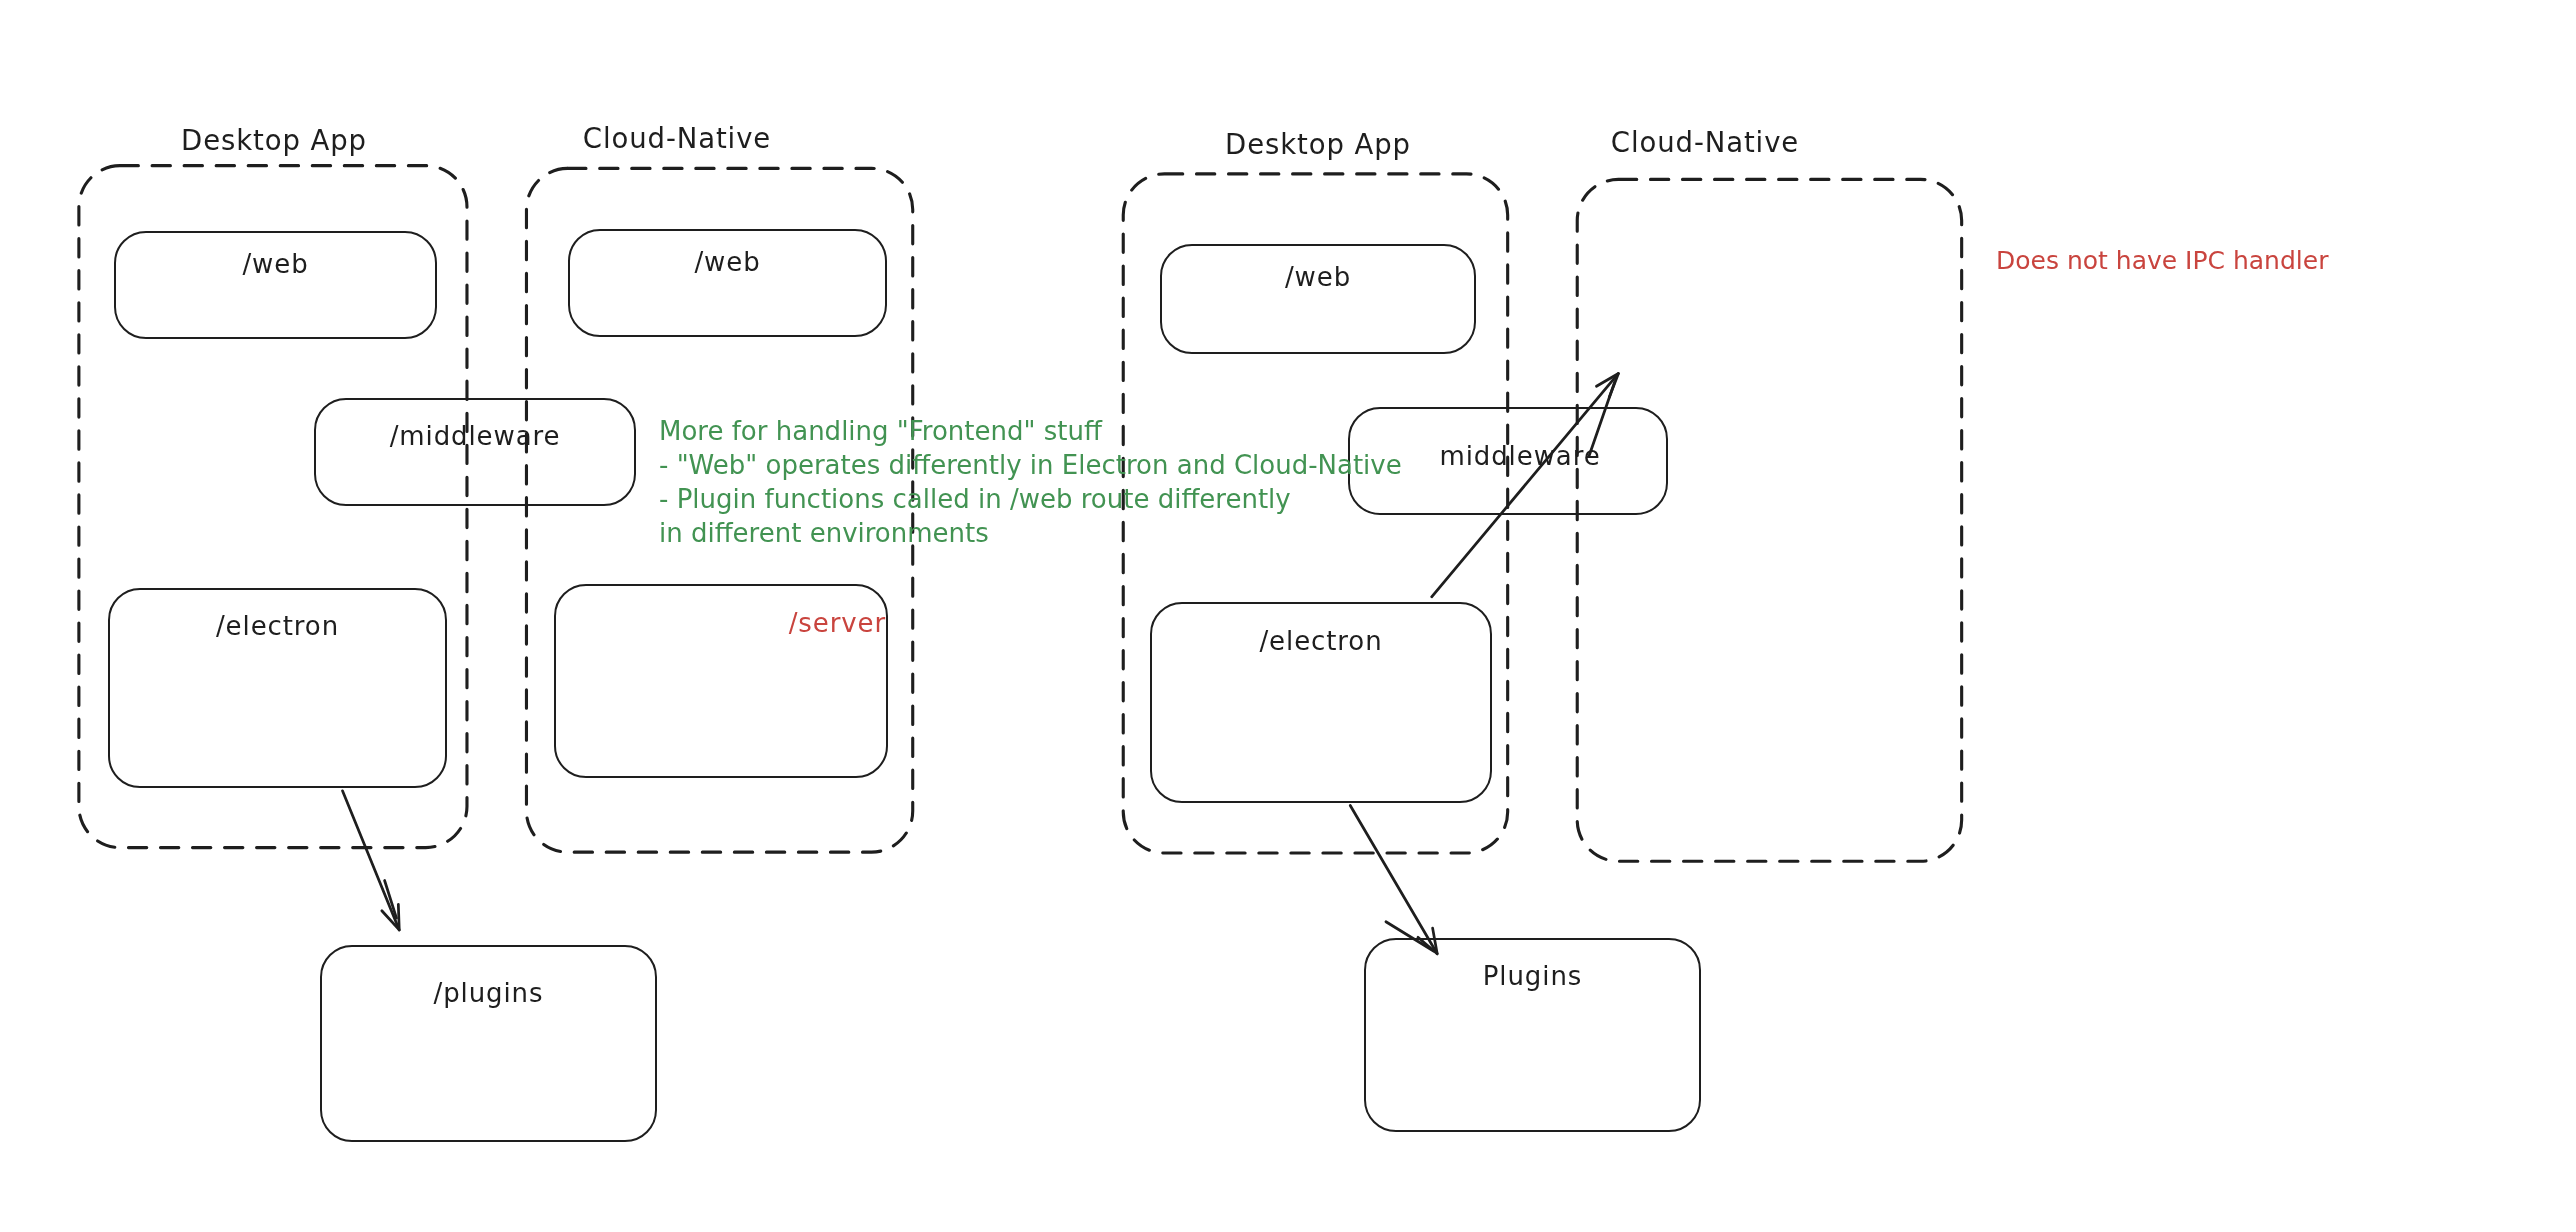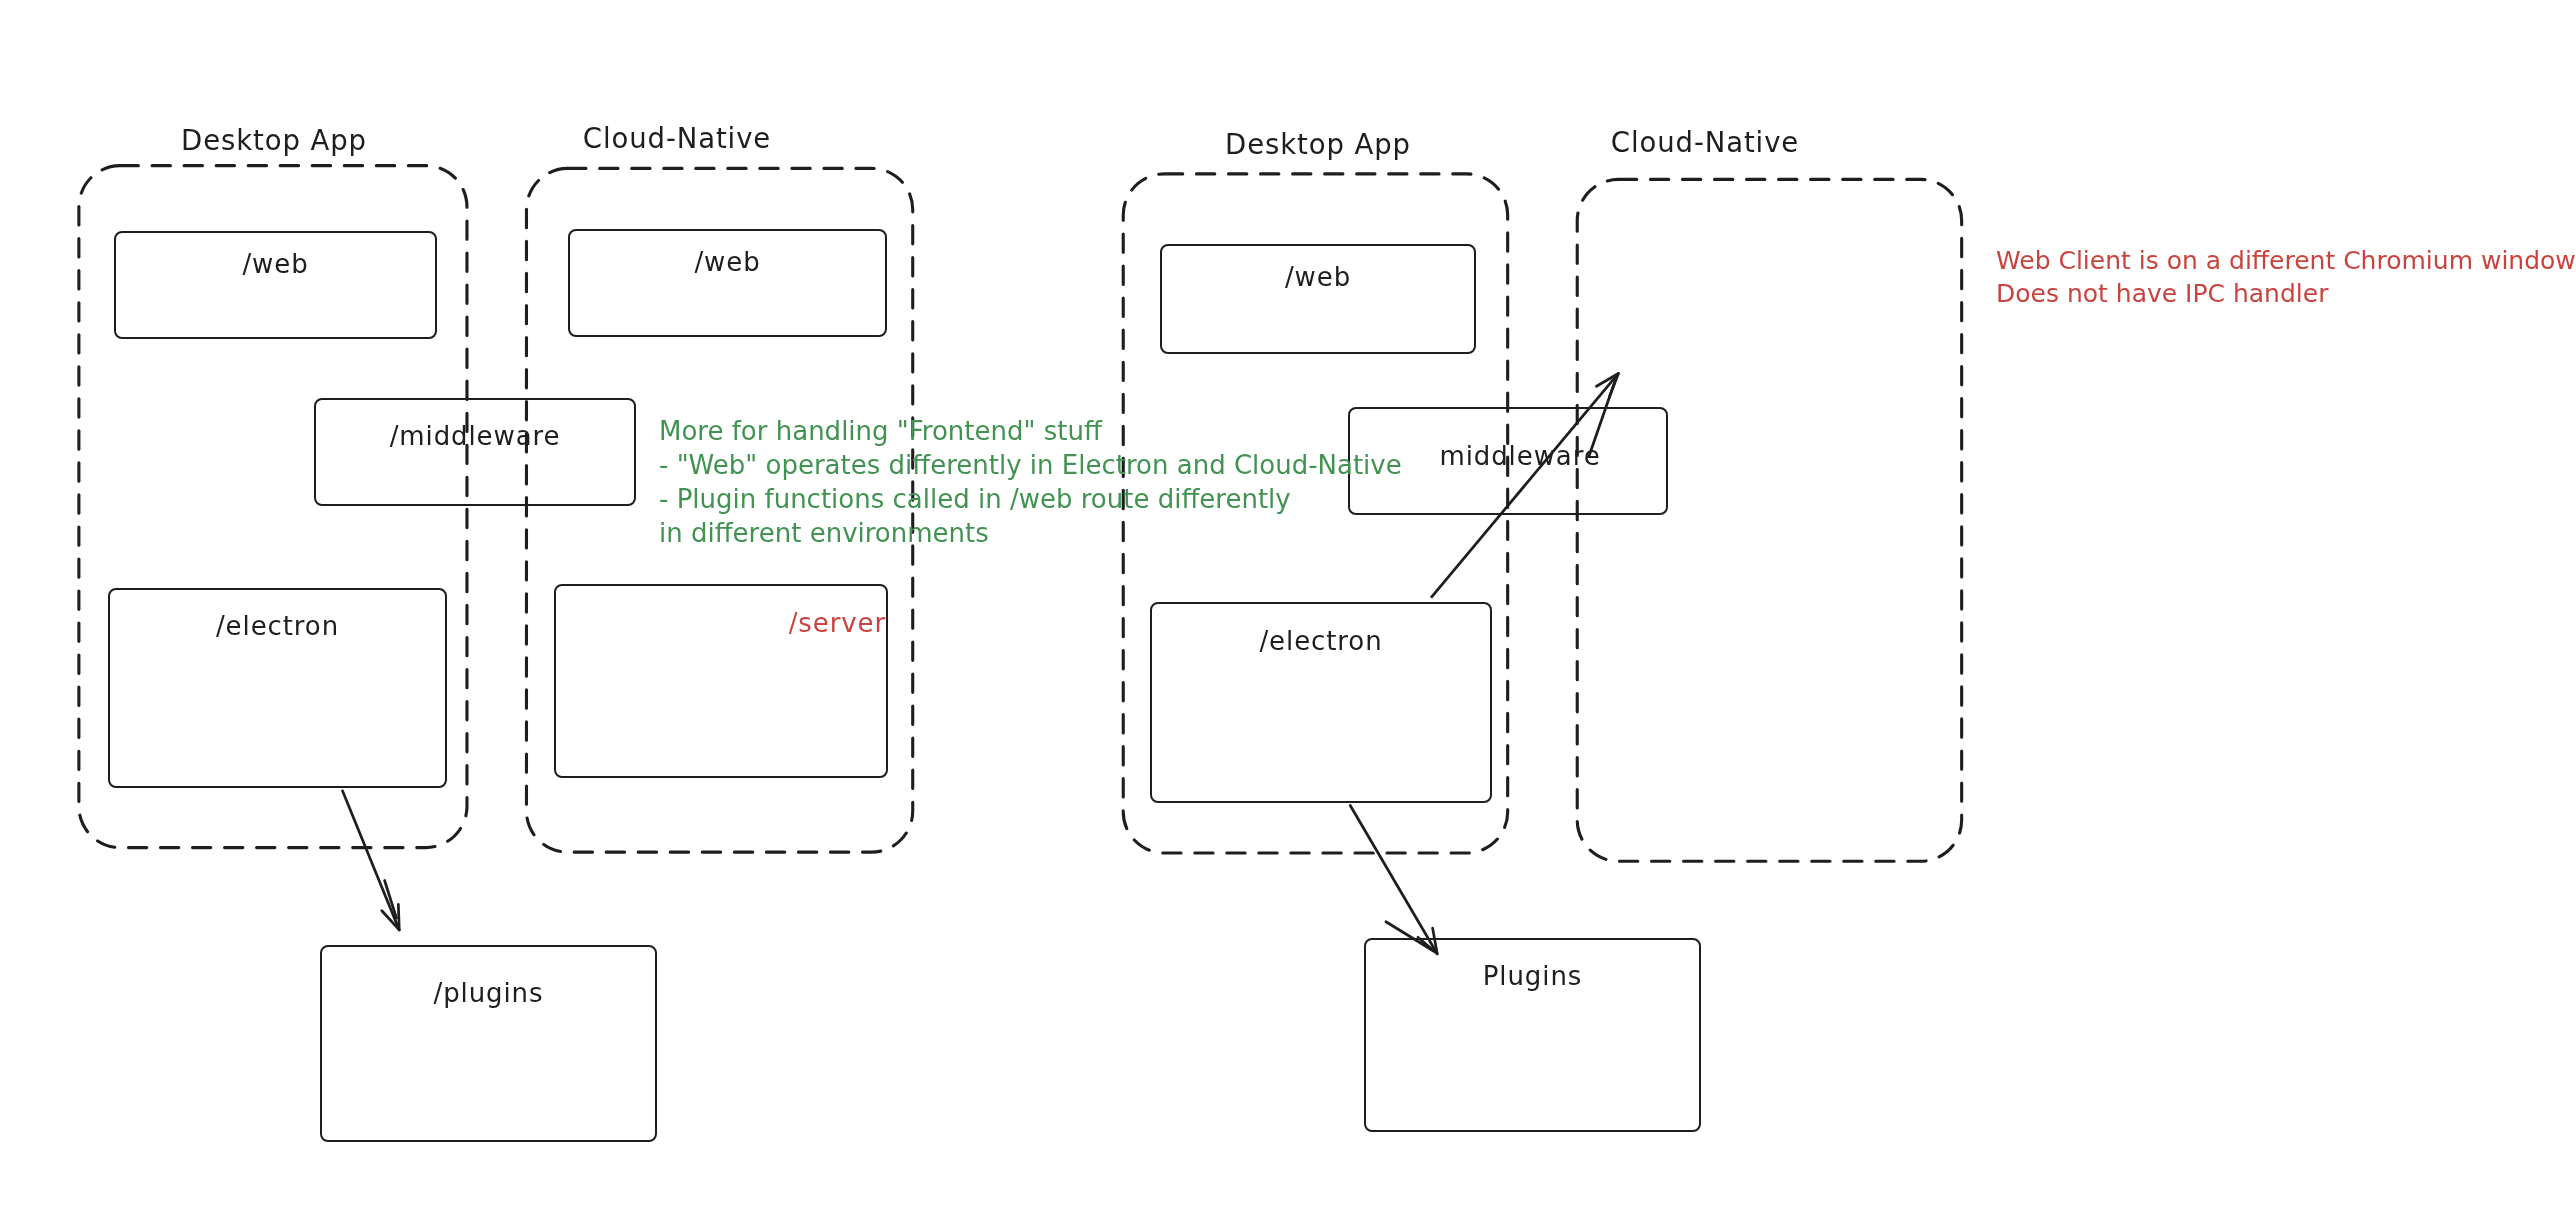--- a/index.html
+++ b/index.html
@@ -28,21 +28,21 @@
     stroke-dasharray:20 15;stroke-linecap:round;
   }
   .arrow-line{fill:none;stroke:var(--stroke);stroke-width:3;stroke-linecap:round;stroke-linejoin:round;}
   .group-title{
     position:absolute;width:238px;text-align:center;
     font-size:27.5px;letter-spacing:0.9px;z-index:2;
   }
   .box{
     position:absolute;
     border:2.7px solid var(--stroke);
-    border-radius:8px;
+    border-radius:32px;
     background:transparent;
     z-index:1;
     text-align:center;
   }
   .box-label{
     display:block;
     font-size:26px;letter-spacing:0.9px;line-height:27.5px;
   }
   .red-text{color:var(--red);}
   .note{position:absolute;z-index:2;white-space:nowrap;}
@@ -103,21 +103,20 @@
   </div>
 
   <div class="note note-green" style="left:659px;top:414px;">
     <div>More for handling "Frontend" stuff</div>
     <div>- "Web" operates differently in Electron and Cloud-Native</div>
     <div>- Plugin functions called in /web route differently</div>
     <div>in different environments</div>
   </div>
 
   <div class="note note-red" style="left:1996px;top:244px;">
-    <div>Web Client is on a different Chromium window</div>
     <div>Does not have IPC handler</div>
   </div>
 
   <svg class="layer arrows-layer" viewBox="0 0 2814 1346">
 
     <g>
       <path class="arrow-line" d="M374,864 L436,1016"></path>
       <path class="arrow-line" d="M417,995 L436,1016 L435,988"></path>
       <path class="arrow-line" d="M420,962 L433,1003"></path>
     </g>

